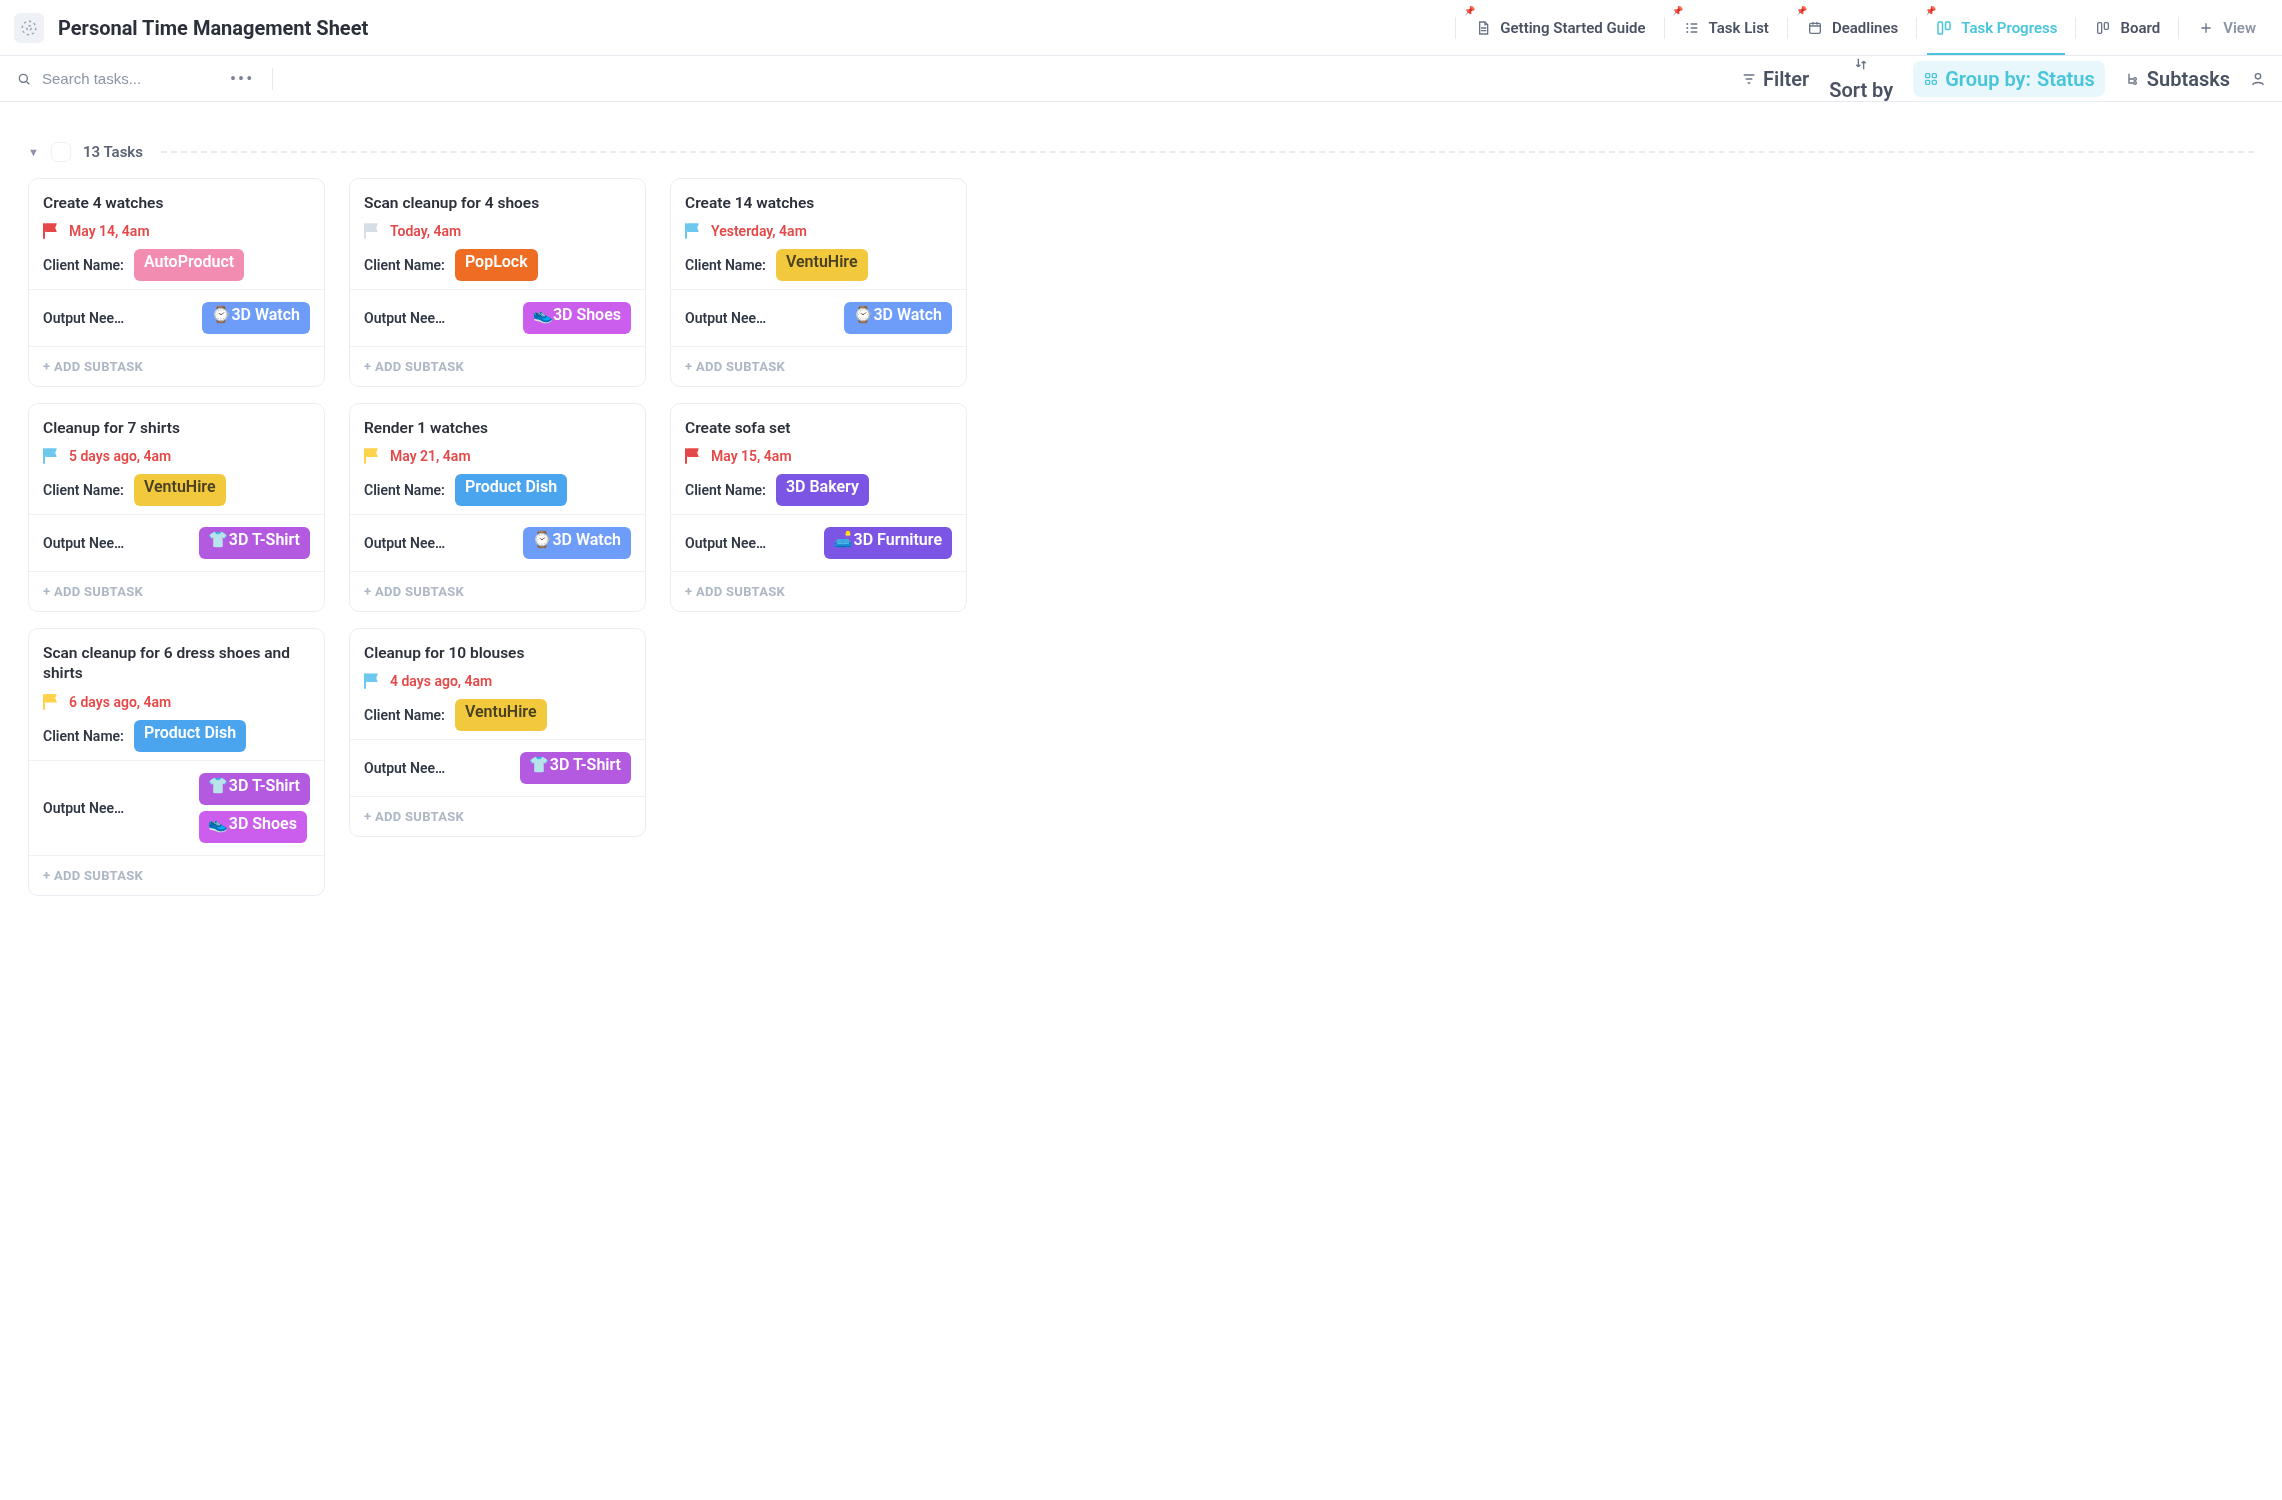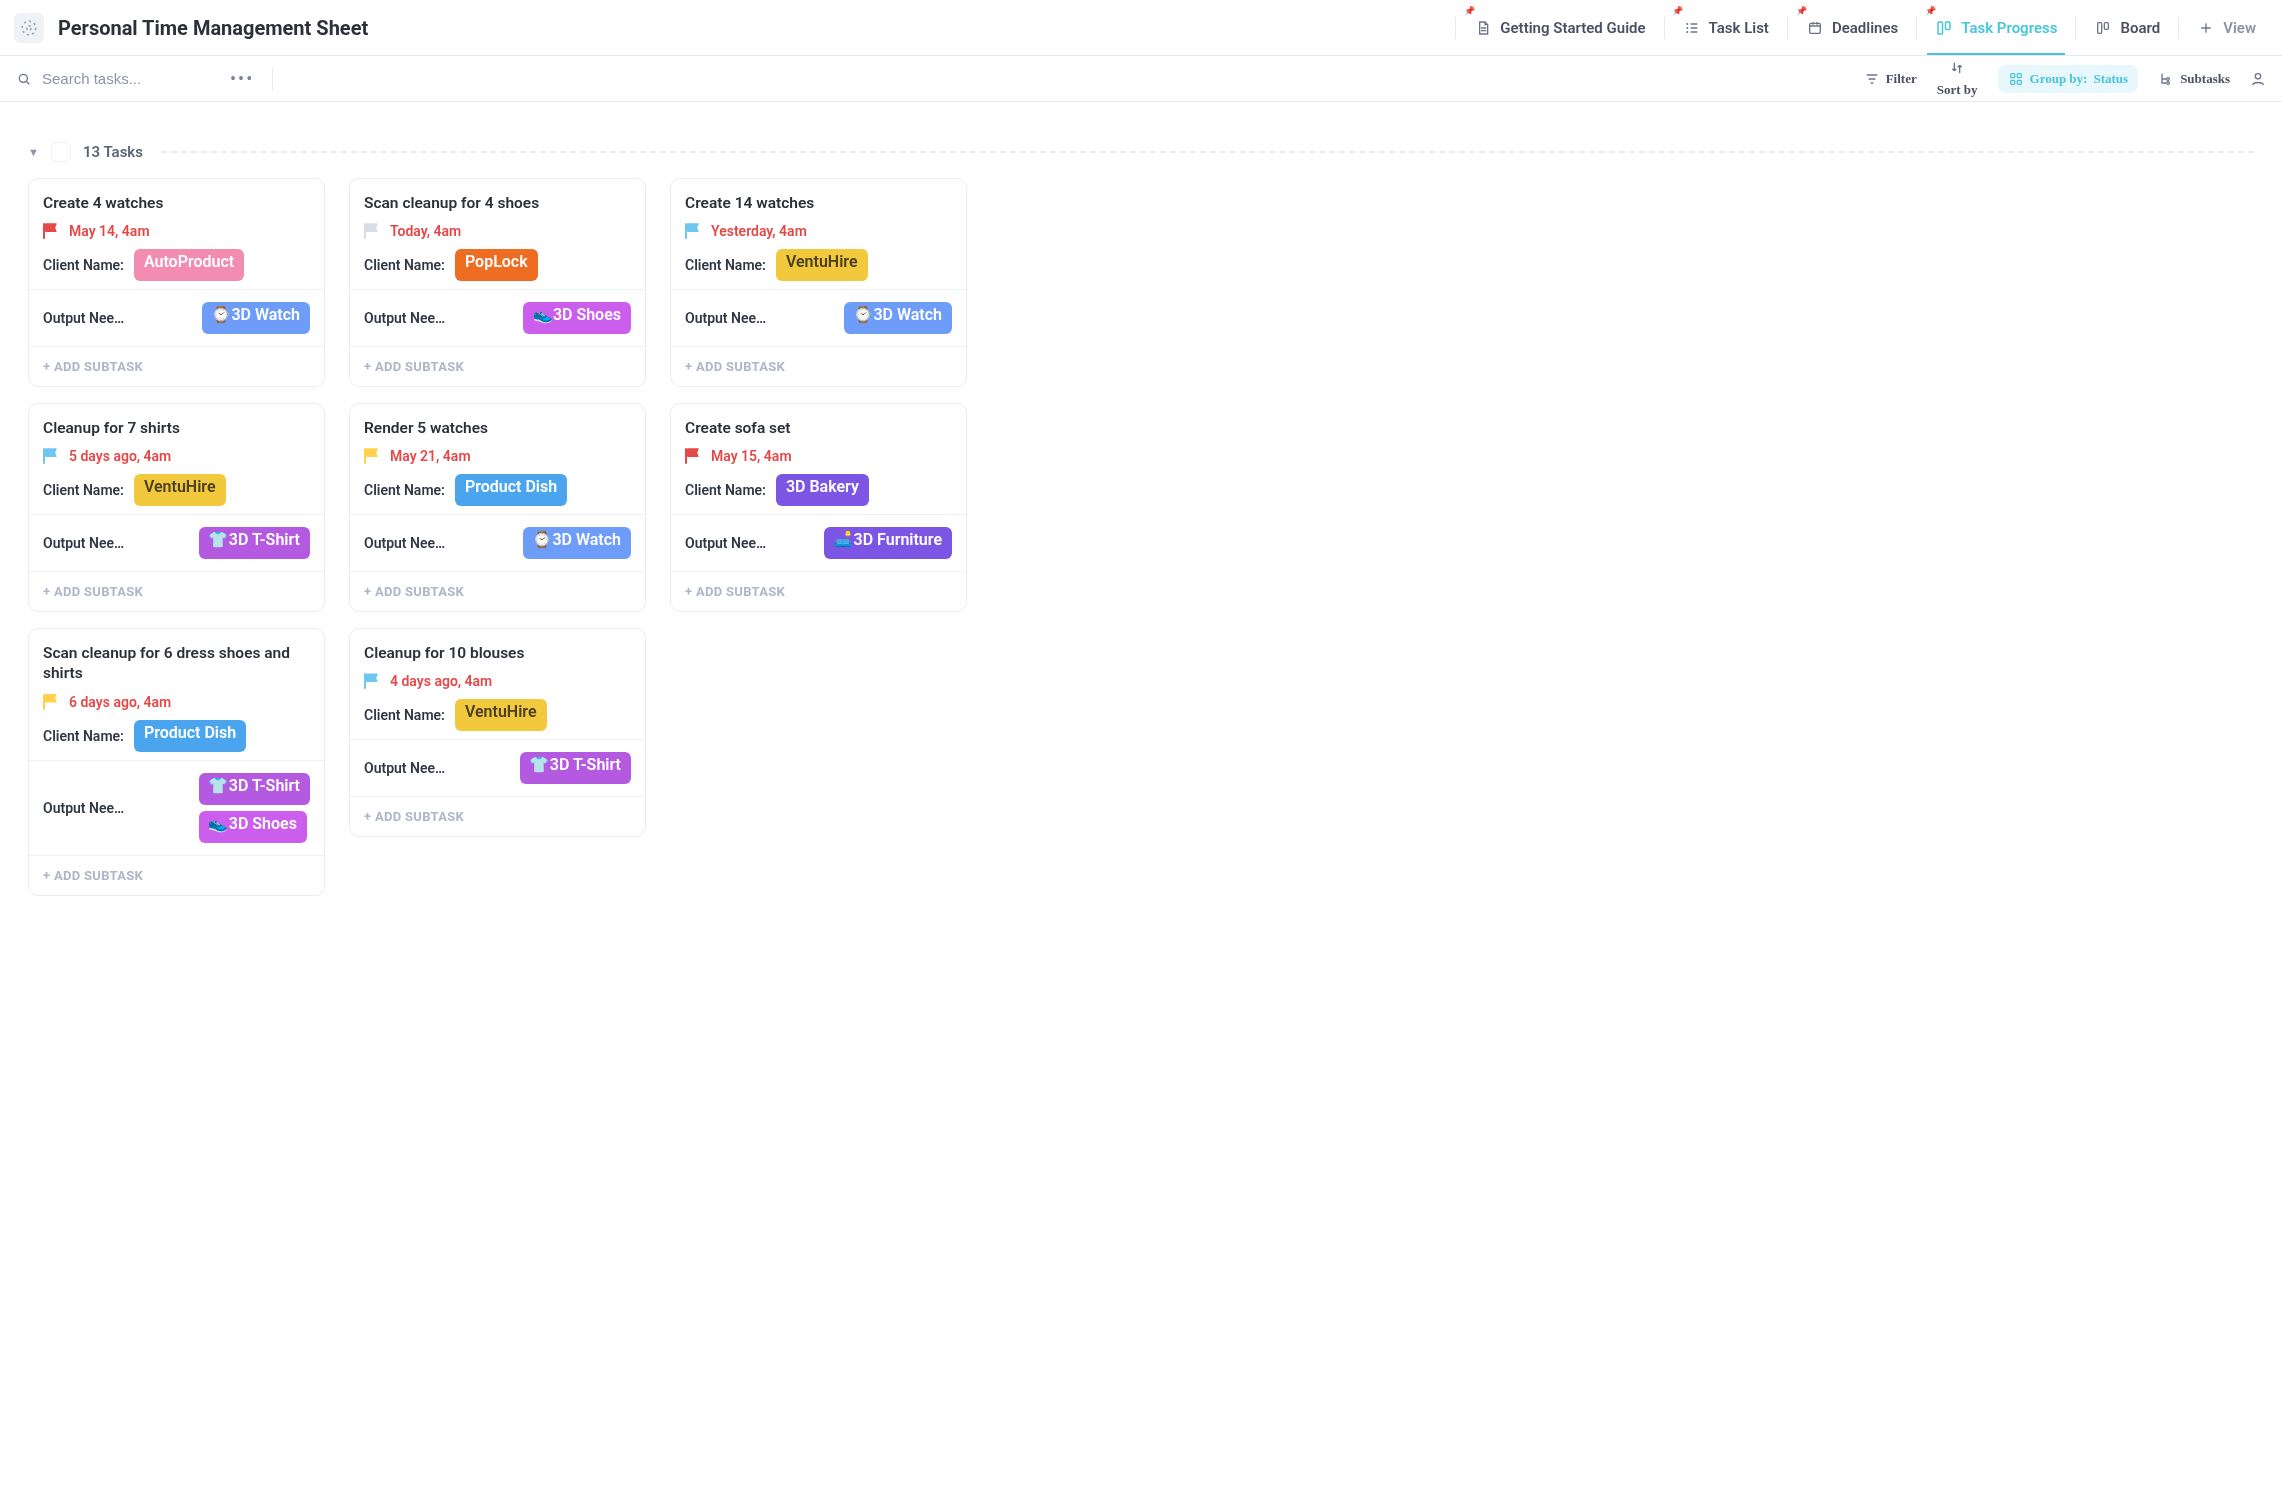--- a/index.html
+++ b/index.html
@@ -81,21 +81,21 @@
   .toolbar {
     height: 46px;
     border-bottom: 1px solid var(--divider);
     display: flex; align-items: center; padding: 0 16px; gap: 18px;
   }
   .search { display: flex; align-items: center; gap: 8px; color: var(--muted); flex: 0 0 auto; }
   .search input { border: none; outline: none; font-size: 15px; background: transparent; width: 170px; color: var(--muted); }
   .search input::placeholder { color: var(--muted); }
   .dots { font-size: 18px; letter-spacing: 2px; cursor: pointer; margin-left: 12px; color: #7a8395; }
   .tl-sep { width: 1px; height: 22px; background: var(--divider); align-self:center; }
-  .tl-right { margin-left: auto; display: flex; align-items: center; gap: 20px; font-size: 13px; font-weight: 600; color: #4a5163; font-family: Liberation Serif, serif; }
+  .tl-right { margin-left: auto; display: flex; align-items: center; gap: 20px; font-size: 20px; font-weight: 600; color: #4a5163; }
   .chip {
     display:inline-flex; align-items:center; gap:6px;
     padding: 6px 10px; border-radius: 8px;
     background: #e7f7fb; color: var(--teal); font-weight:600;
   }
   .chip .value { color: var(--teal); }
 
   
   .board-wrap { padding: 18px 28px 40px; background: #fff; }
   .cols { display: flex; gap: 24px; align-items: flex-start; }
@@ -426,21 +426,21 @@
             <div class="tagcol">
               <span class="tag magenta">👟3D Shoes</span>
             </div>
           </div>
           <div class="sep-row">
             <span class="add-sub">+ ADD SUBTASK</span>
           </div>
         </div>
         <div class="card">
           <div class="card-body">
-            <div class="card-title">Render 5 watches</div>
+            <div class="card-title">Render 1 watches</div>
             <div class="row">
               <span class="flag yellow"></span>
               <span class="due">May 21, 4am</span>
             </div>
             <div class="row">
               <span class="label">Client Name:</span>
               <span class="tag sky">Product Dish</span>
             </div>
           </div>
           <div class="sep-row">

